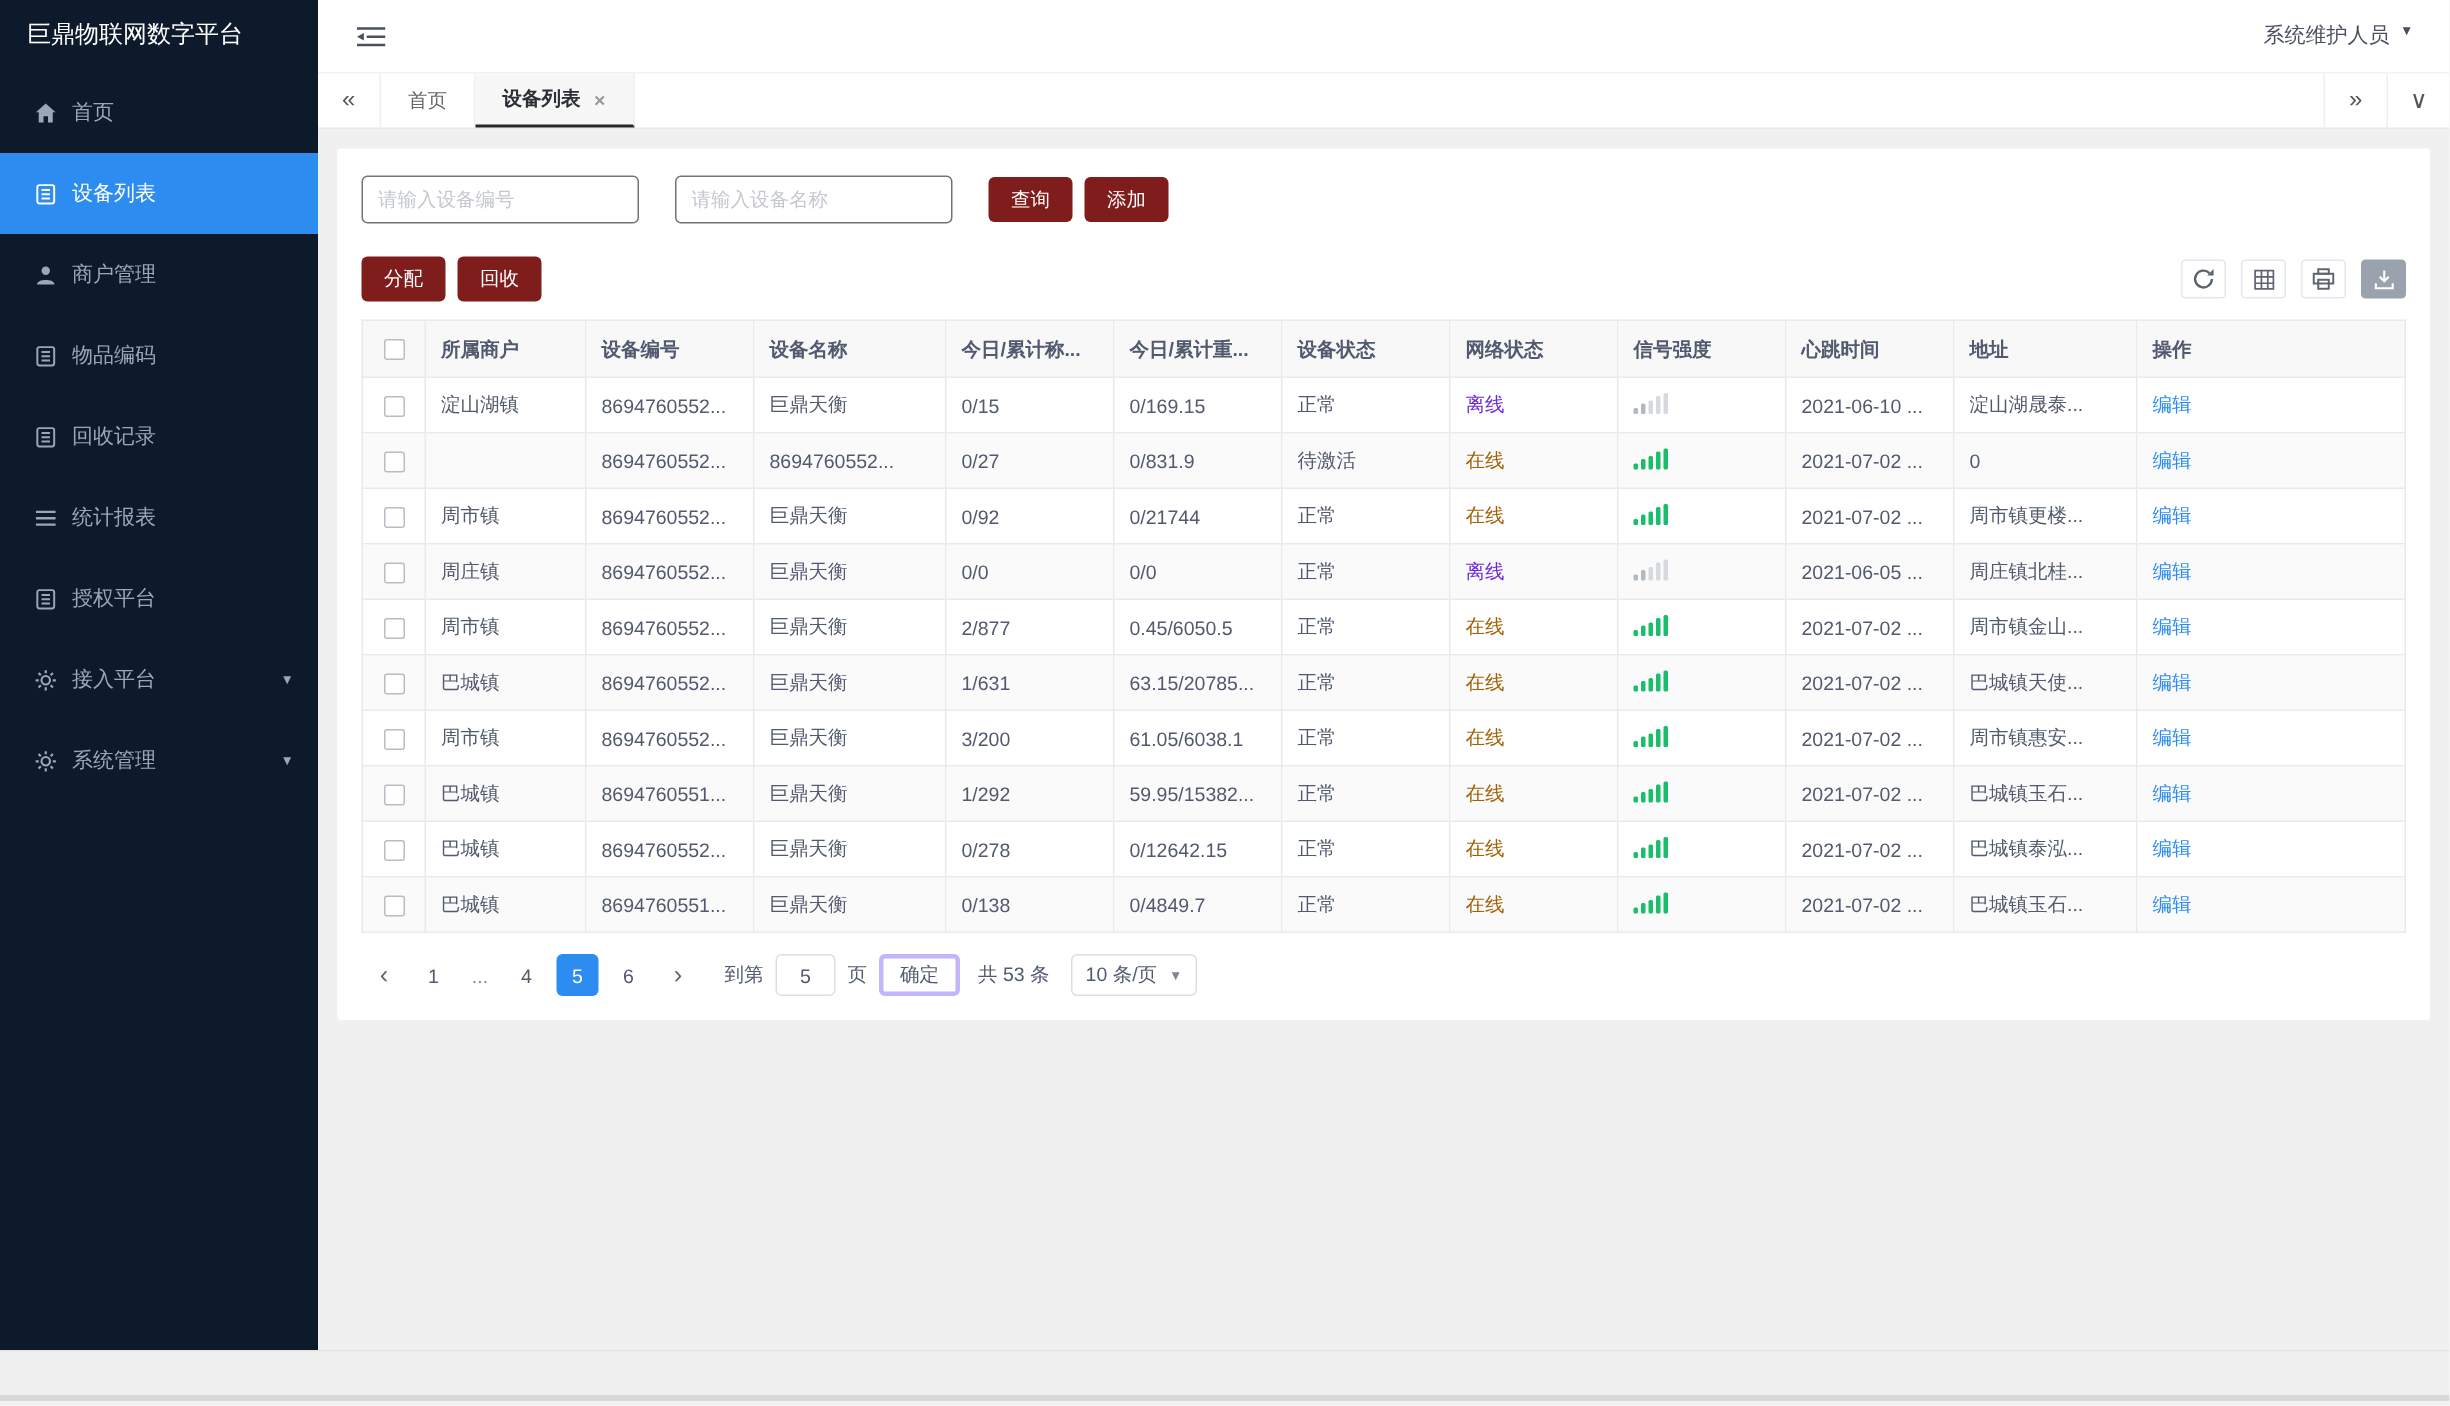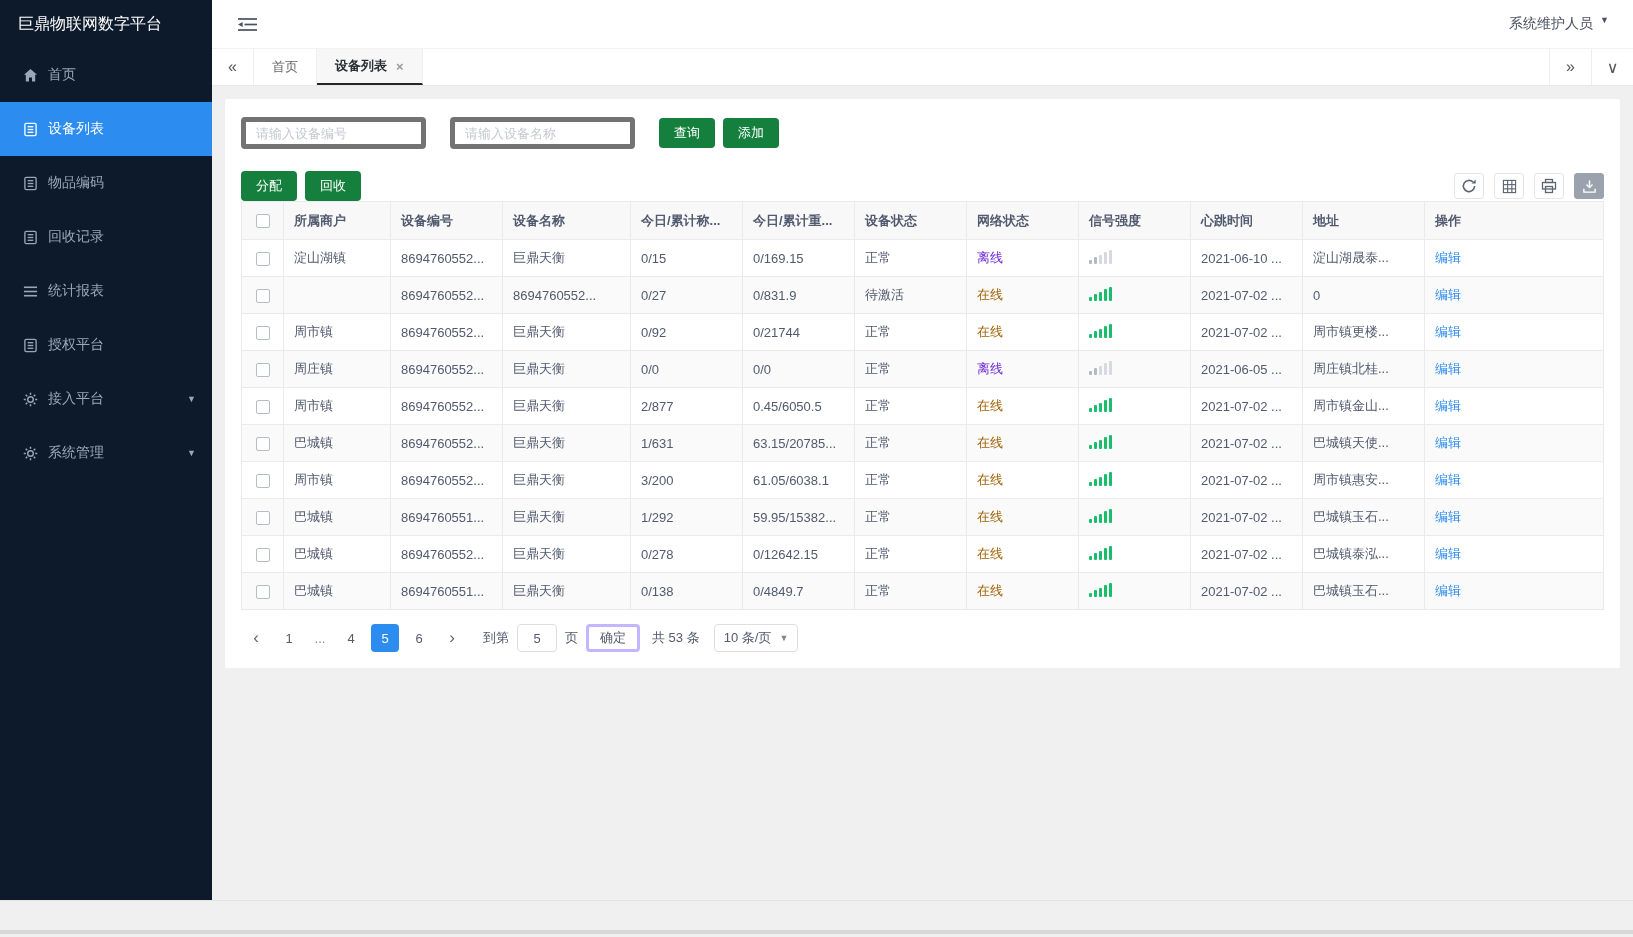--- a/index.html
+++ b/index.html
@@ -30,25 +30,25 @@
   #tabs{display:flex;align-items:stretch}
   .tab{display:flex;align-items:center;gap:9px;padding:0 18px;color:#666;border-right:1px solid #efefef;cursor:pointer;font-size:13px;position:relative}
   .tab.active{color:#2b2f36;background:#f7f7f7;border-bottom:2px solid #23262b;font-weight:bold}
   .tab-close{font-size:13px;color:#999;cursor:pointer}
   .tab-spacer{flex:1}
 
   
   .content{flex:1;padding:13px;overflow:hidden}
   .card{background:#fff;border-radius:2px;padding:18px 16px 4px 16px}
   .search-row{display:flex;align-items:center;margin-bottom:22px}
-  .text-input{width:185px;height:32px;border:5px solid #737373;border-radius:4px;padding:0 10px;font-size:13px;color:#6d28d9;outline:none;margin-right:24px;font-family:Liberation Sans, sans-serif}
+  .text-input{width:185px;height:32px;border:1px solid #737373;border-radius:4px;padding:0 10px;font-size:13px;color:#6d28d9;outline:none;margin-right:24px;font-family:Liberation Serif, serif}
   .text-input::placeholder{color:#c5c8ce}
-  .btn{height:30px;padding:0 15px;background:#15803d;color:#fff;border:none;border-radius:4px;font-size:13px;cursor:pointer;margin-right:8px;font-family:inherit}
-
-  .toolbar-row{display:flex;align-items:center;}
+  .btn{height:30px;padding:0 15px;background:#7f1d1d;color:#fff;border:none;border-radius:4px;font-size:13px;cursor:pointer;margin-right:8px;font-family:inherit}
+
+  .toolbar-row{display:flex;align-items:center;margin-bottom:12px}
   .tool-icons{display:flex;gap:10px;margin-left:auto;align-items:center}
   .icon-btn{width:30px;height:26px;border-radius:3px;display:flex;align-items:center;justify-content:center;color:#5c6470;cursor:pointer;background:#fff;border:1px solid #e3e6ea}
   .icon-btn.filled{background:#9aa3ad;color:#fff;border-color:#9aa3ad}
 
   table{width:100%;border-collapse:collapse;table-layout:fixed;font-size:13px}
   th,td{border:1px solid #e8eaec;height:37px;padding:0 10px;text-align:left;white-space:nowrap;overflow:hidden;color:#515a6e}
   thead th{background:#f8f8f9;font-weight:bold;height:38px}
   tbody tr:nth-child(even){background:#fafafa}
   .cb-col{text-align:center;padding:0}
   .cb{display:inline-block;width:14px;height:14px;border:1px solid #b8bcc4;border-radius:2px;background:#fff;vertical-align:middle;cursor:pointer}
@@ -103,20 +103,29 @@
             <svg width="15" height="15" viewBox="0 0 16 16">
               <g stroke="currentColor" stroke-width="1.4" fill="none">
                 <rect x="2" y="1.5" width="12" height="13" rx="1.5"></rect>
                 <line x1="5" y1="5" x2="11" y2="5"></line>
                 <line x1="5" y1="8" x2="11" y2="8"></line>
                 <line x1="5" y1="11" x2="11" y2="11"></line>
               </g>
             </svg>
           </span>
           <span>设备列表</span>
+        </div>
+        <div class="side-item">
+          <span class="sicon">
+            <svg width="15" height="15" viewBox="0 0 16 16">
+              <circle cx="8" cy="4.8" r="3" fill="currentColor"></circle>
+              <path d="M1.8 14.5 C1.8 10.4 14.2 10.4 14.2 14.5 Z" fill="currentColor"></path>
+            </svg>
+          </span>
+          <span>商户管理</span>
         </div>
         <div class="side-item">
           <span class="sicon">
             <svg width="15" height="15" viewBox="0 0 16 16">
               <g stroke="currentColor" stroke-width="1.4" fill="none">
                 <rect x="2" y="1.5" width="12" height="13" rx="1.5"></rect>
                 <line x1="5" y1="5" x2="11" y2="5"></line>
                 <line x1="5" y1="8" x2="11" y2="8"></line>
                 <line x1="5" y1="11" x2="11" y2="11"></line>
               </g>

